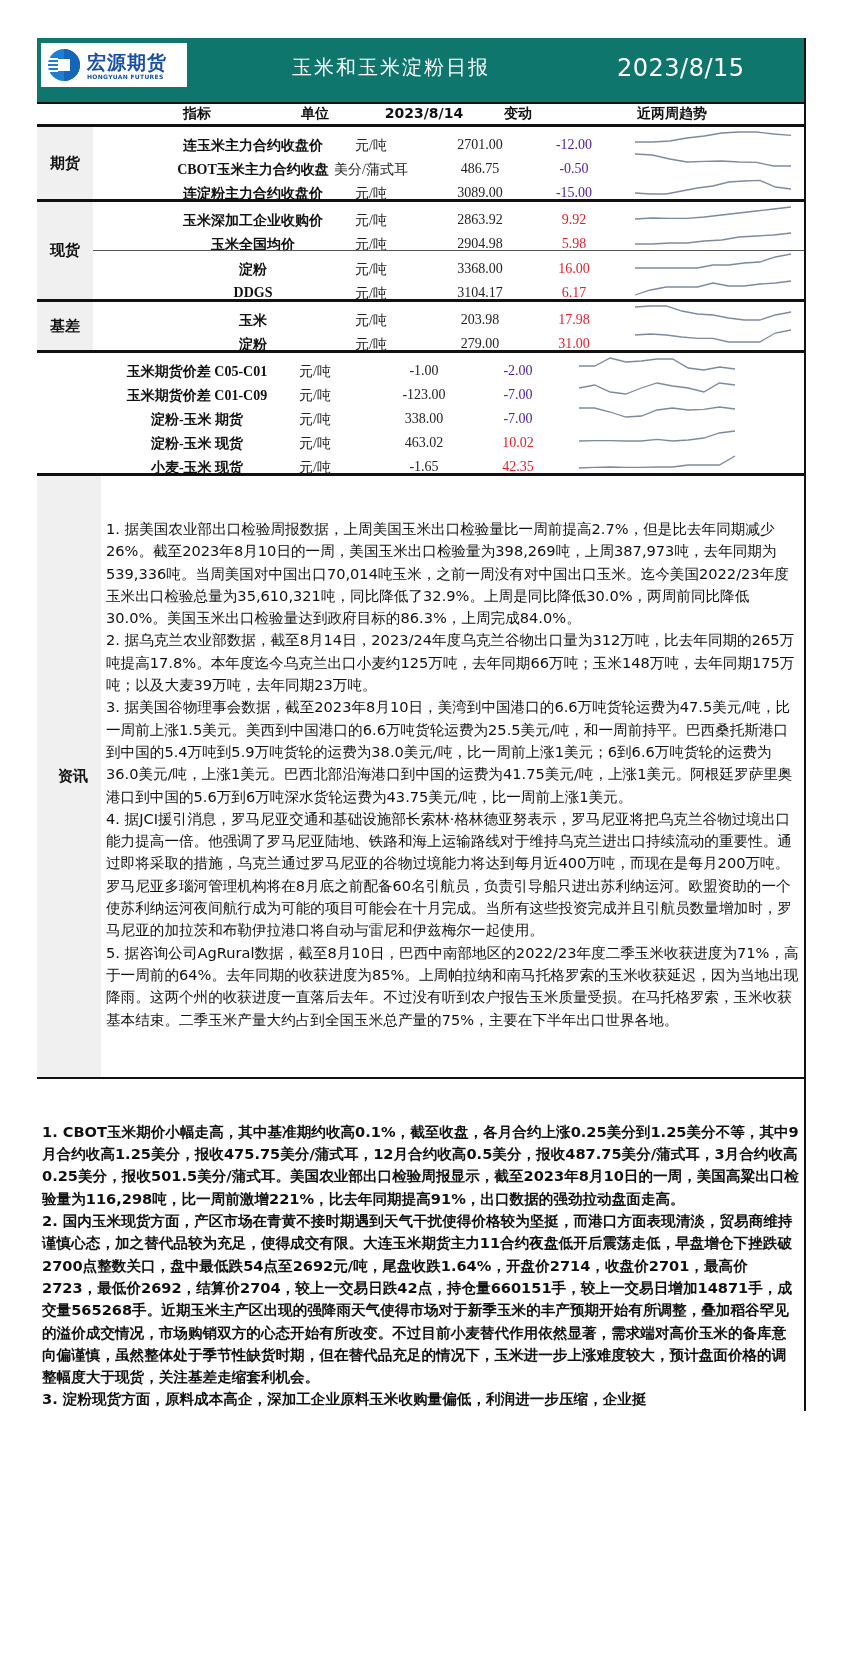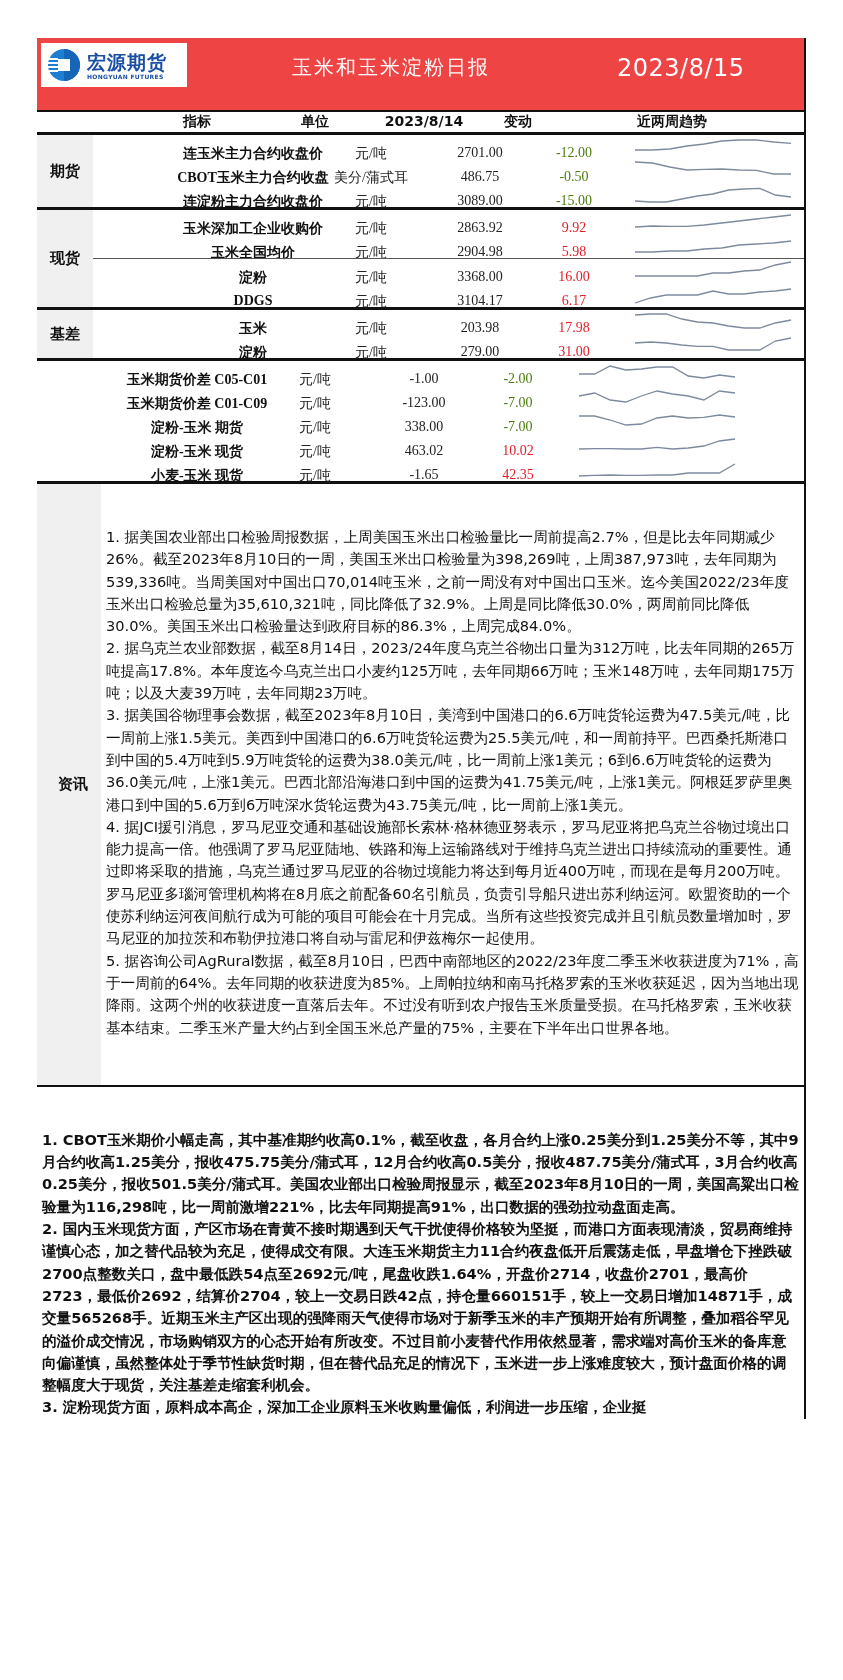--- a/index.html
+++ b/index.html
@@ -1,20 +1,20 @@
 <!DOCTYPE html>
 <html><head>
 <meta charset="utf-8">
 <style>
   html, body { margin:0; padding:0; background:#ffffff; }
   body { width:843px; height:1680px; overflow:hidden; position:relative;
          font-family:"DejaVu Sans","Liberation Sans",sans-serif; color:#111; }
   .page { position:absolute; left:37px; top:38px; width:769px; }
   
-  .header { position:relative; height:72px; background:#ef4444; border-right:2px solid #111; }
+  .header { position:relative; height:64px; background:#0f766e; border-right:2px solid #111; }
   .logo { position:absolute; left:4px; top:5px; width:146px; height:44px; background:#fff;
           display:flex; align-items:center; }
   .logo-mark { width:34px; height:34px; margin-left:6px; position:relative; }
   .logo-text { margin-left:6px; display:flex; flex-direction:column; }
   .logo-cn { font-size:19px; font-weight:bold; color:#1a4fa3; letter-spacing:1px; line-height:22px; }
   .logo-en { font-size:6px; font-weight:bold; color:#1a4fa3; letter-spacing:0.3px; }
   .title { position:absolute; left:255px; top:16px; font-size:20px; color:#fff; letter-spacing:2px; }
   .date { position:absolute; left:580px; top:16px; font-size:24px; color:#fff; letter-spacing:0.5px; }
   
   .colhead { position:relative; height:20px; border-bottom:3px solid #111; border-right:2px solid #111;
@@ -27,21 +27,21 @@
               font-size:15px; font-weight:bold; flex:0 0 56px; }
   .rows { flex:1; }
   .row { position:relative; height:24px; font-size:14px; }
   .row.divider { border-top:1px solid #555; }
   .cell { position:absolute; top:10px; transform:translateX(-50%); white-space:nowrap;font-family:Liberation Serif, serif; }
   .c-name { left:160px; font-weight:bold; }
   .c-unit { left:278px; color:#222; }
   .c-val { left:387px; color:#222; }
   .c-chg { left:481px; }
   .up { color:#e0202a; }
-  .down { color:#4d7c0f;text-align:right; }
+  .down { color:#4c1d95;text-align:right; }
   .spark { position:absolute; left:540px; top:0; width:160px; height:24px; }
   .spark polyline { fill:none; stroke:#7d8a9e; stroke-width:1.3; }
   
   .textsec { display:flex; border-right:2px solid #111; }
   .textsec .seclabel { font-size:15px;padding-left:8px; }
   .textbody { flex:1; padding-left:5px; padding-right:4px; font-size:14.6px; line-height:22.3px; color:#111; }
   .news .textbody { padding-top:42px; padding-bottom:46px; }
   .summary .textbody { padding-top:42px; font-weight:bold; }
   .para { margin:0; }
 </style>

